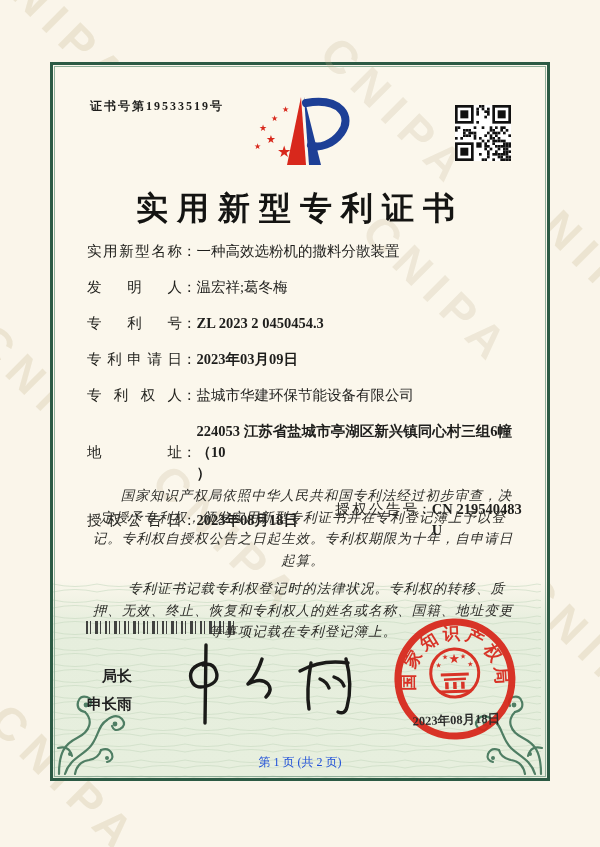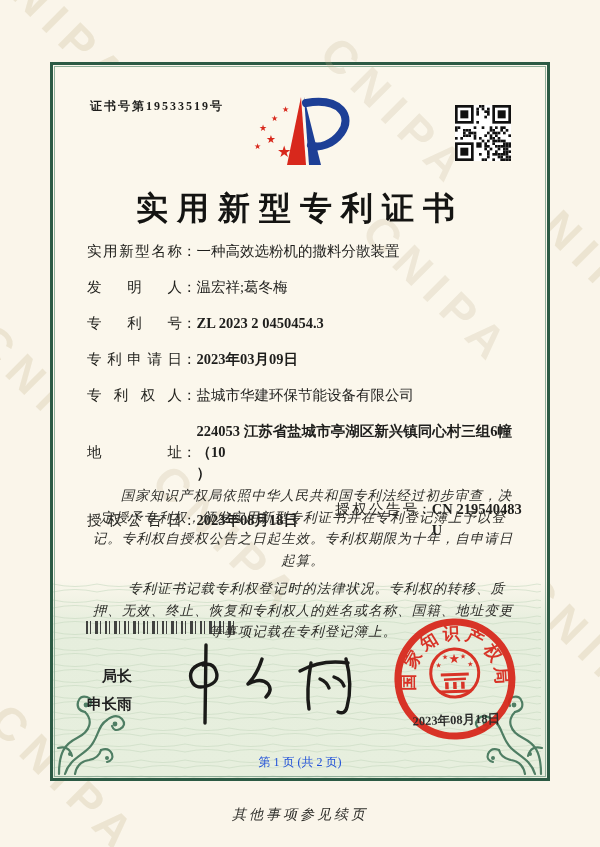--- a/index.html
+++ b/index.html
@@ -380,14 +380,13 @@
         <rect x="72" y="75" width="3.5" height="7"></rect>
         <rect x="80" y="75" width="3.5" height="7"></rect>
         <rect x="58" y="83" width="32" height="3"></rect>
       </g>
       <text x="74" y="117" font-size="12.5" font-weight="bold" fill="#222" text-anchor="middle">2023年08月18日</text>
     </svg>
 
     <div class="page-ind">第 1 页 (共 2 页)</div>
   </div>
 
-  <div class="outside-note">其他事项参见续页</div>
 </div>
 
 </body></html>

